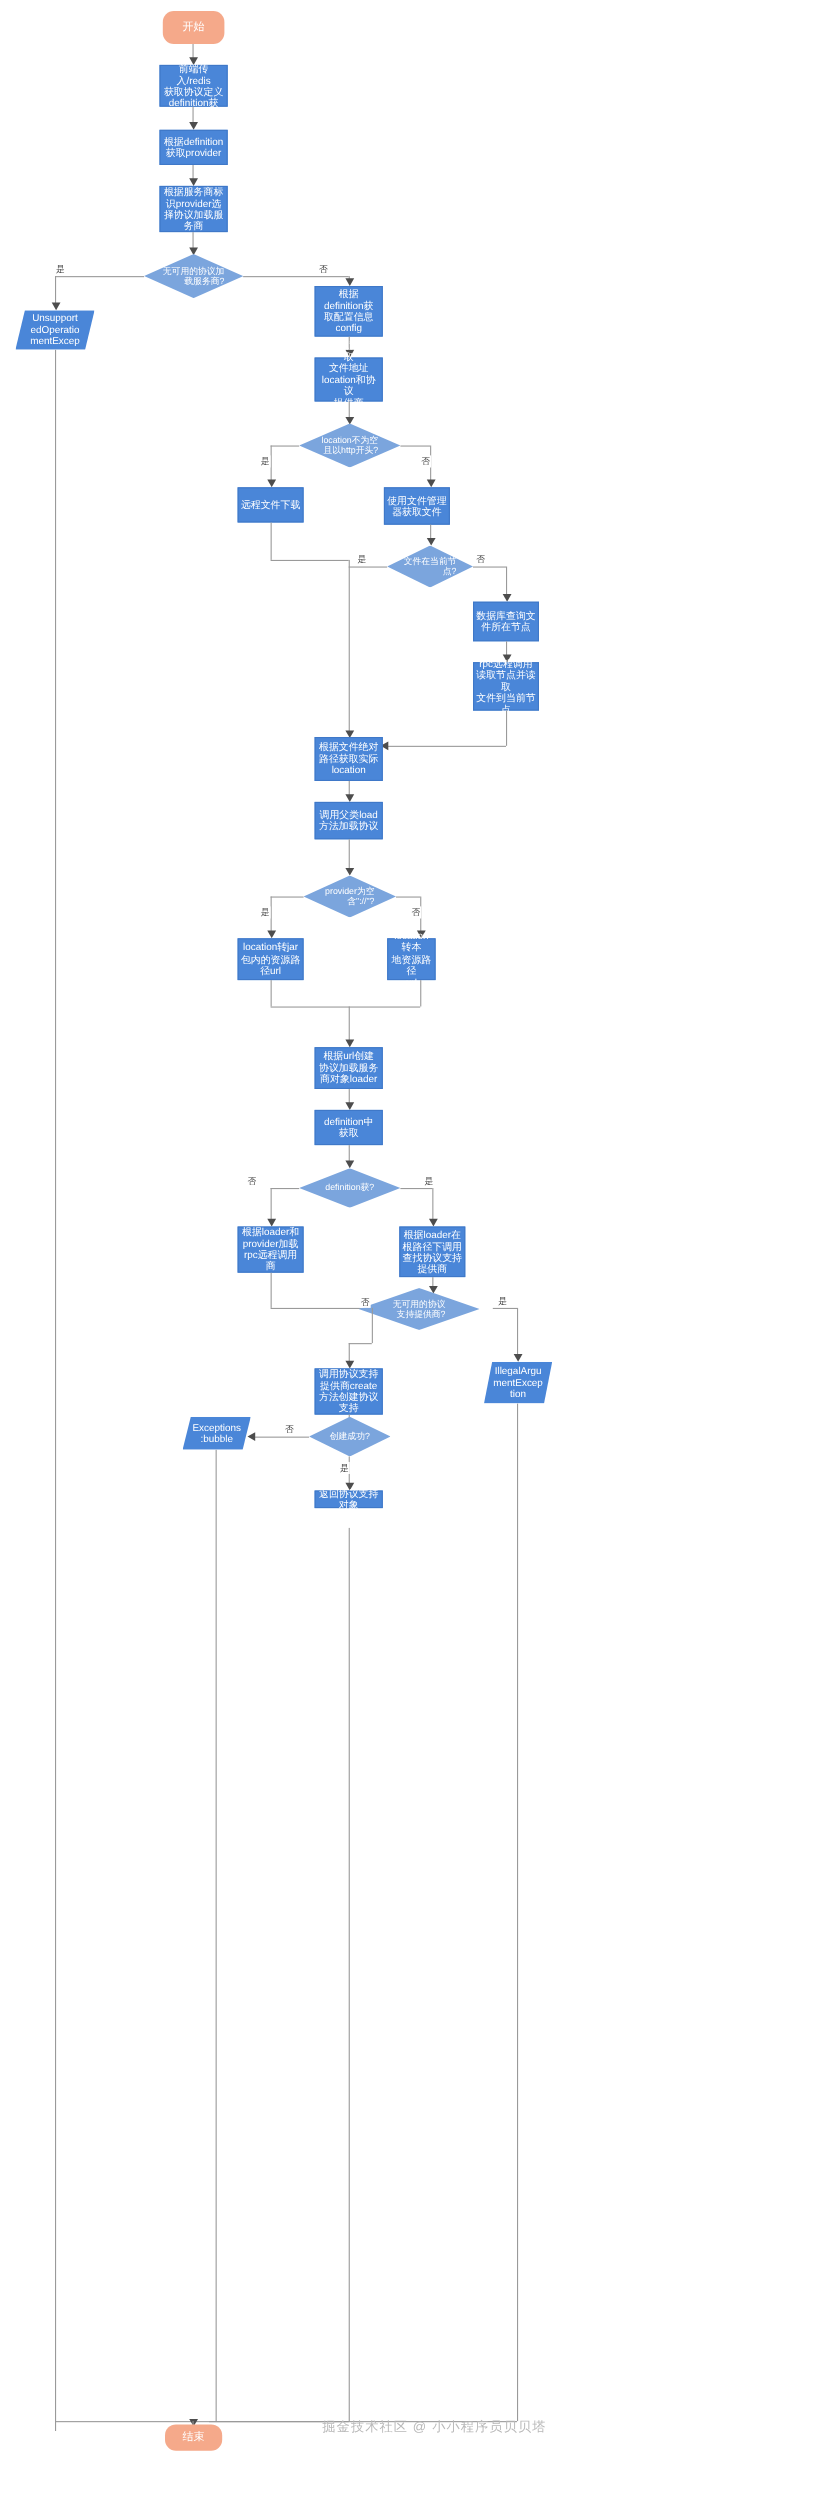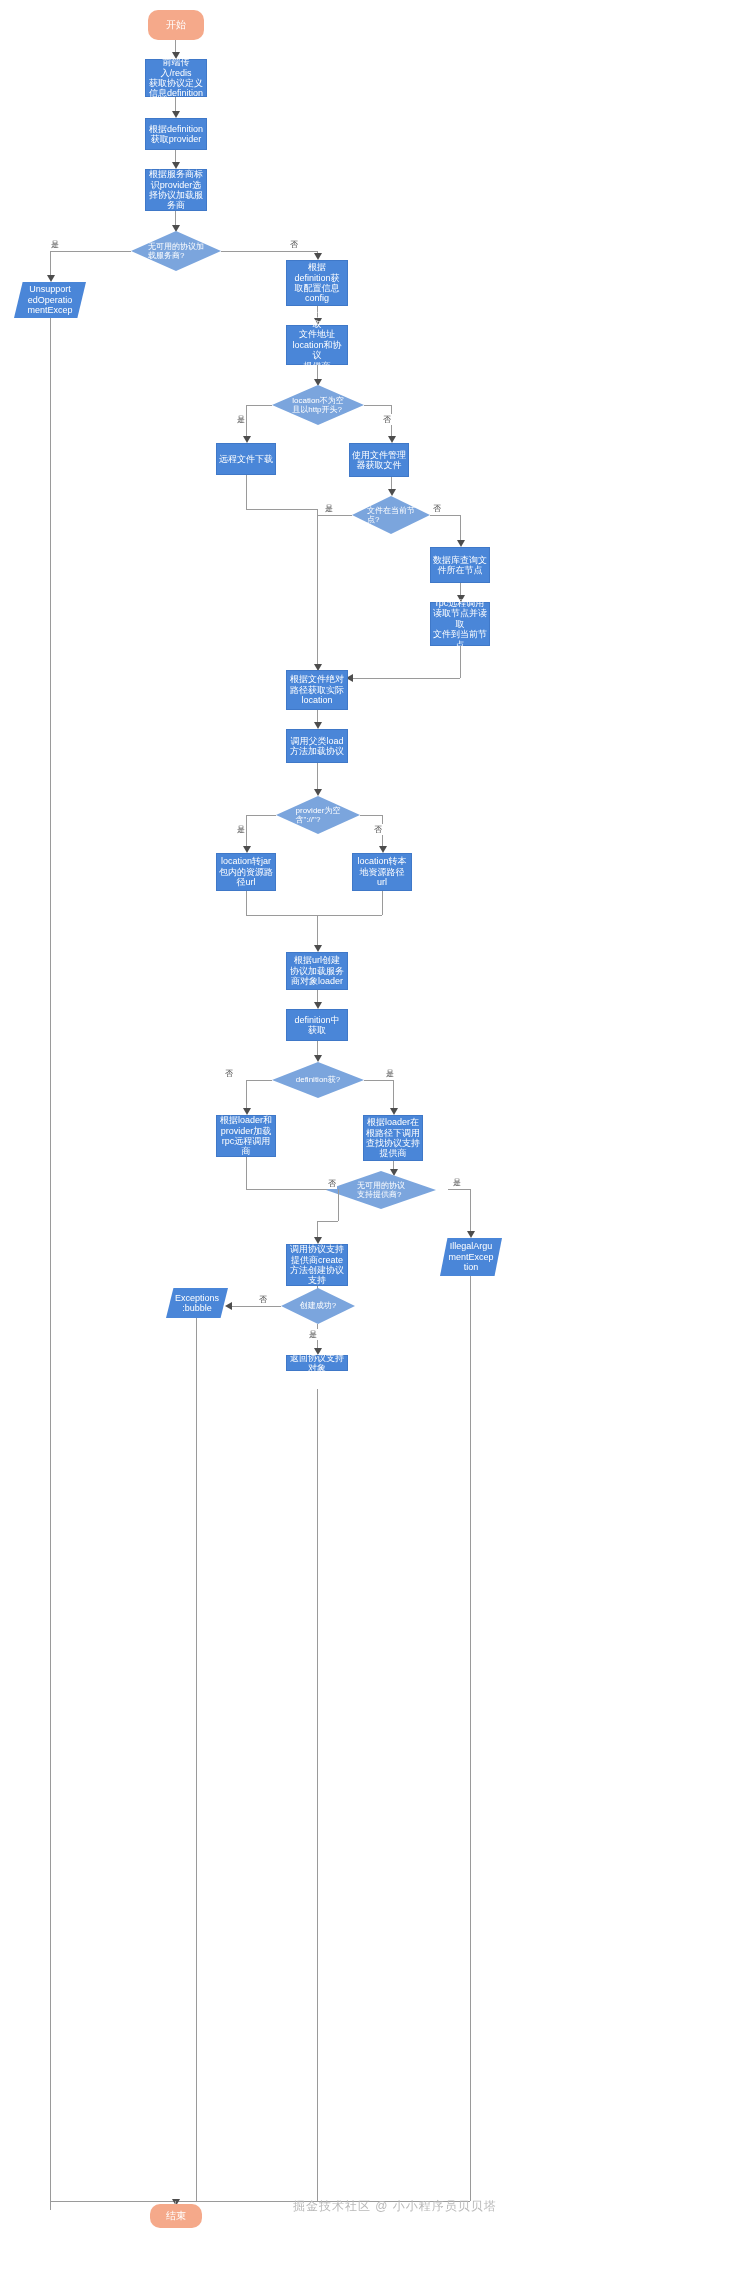--- a/index.html
+++ b/index.html
@@ -9,21 +9,21 @@
   .node{position:absolute;box-sizing:border-box;display:flex;align-items:center;
         justify-content:center;text-align:center;color:#ffffff;line-height:1.15;
         white-space:pre-line;}
 
   .proc{background:#4a86d8;border:1px solid #3f78c8;font-size:9px;padding:2px;}
   .term{background:#f5a98a;border-radius:10px;font-size:10px;color:#fff;}
   .dec-wrap{position:absolute;}
   .dec{width:100%;height:100%;background:#7ba5dd;
        clip-path:polygon(50% 0,100% 50%,50% 100%,0 50%);}
   .dec-txt{position:absolute;left:0;top:0;width:100%;height:100%;display:flex;
-           align-items:center;justify-content:center;text-align:left;color:#fff;
+           align-items:center;justify-content:center;text-align:right;color:#fff;
            font-size:8px;line-height:1.15;white-space:pre-line;}
   .para{background:#4a86d8;font-size:9px;
         clip-path:polygon(12% 0,100% 0,88% 100%,0 100%);}
 
   .ln{position:absolute;background:#9a9a9a;}
   .lnh{height:1px;}
   .lnv{width:1px;}
   .arr{position:absolute;width:0;height:0;border-left:4px solid transparent;
        border-right:4px solid transparent;border-top:7px solid #4d4d4d;}
   .arrl{position:absolute;width:0;height:0;border-top:4px solid transparent;
@@ -35,21 +35,21 @@
 <body>
 
 <div id="page">
 
   <div class="node term" style="left:148px;top:10px;width:56px;height:30px;">开始</div>
   <div class="ln lnv" style="left:175px;top:40px;height:14px;"></div>
   <div class="arr" style="left:172px;top:52px;"></div>
 
   <div class="node proc" style="left:145px;top:59px;width:62px;height:38px;">前端传入/redis
 获取协议定义
-信息definition</div>
+definition获</div>
   <div class="ln lnv" style="left:175px;top:97px;height:16px;"></div>
   <div class="arr" style="left:172px;top:111px;"></div>
 
   <div class="node proc" style="left:145px;top:118px;width:62px;height:32px;">根据definition
 获取provider</div>
   <div class="ln lnv" style="left:175px;top:150px;height:14px;"></div>
   <div class="arr" style="left:172px;top:162px;"></div>
 
   <div class="node proc" style="left:145px;top:169px;width:62px;height:42px;">根据服务商标
 识provider选
@@ -172,21 +172,21 @@
 
   <div class="ln lnh" style="left:360px;top:815px;width:22px;"></div>
   <div class="ln lnv" style="left:382px;top:815px;height:33px;"></div>
   <div class="lbl" style="left:373px;top:824px;">否</div>
   <div class="arr" style="left:379px;top:846px;"></div>
 
   <div class="node proc" style="left:216px;top:853px;width:60px;height:38px;">location转jar
 包内的资源路
 径url</div>
 
-  <div class="node proc" style="left:352px;top:853px;width:60px;height:38px;">location转本
+  <div class="node proc" style="left:352px;top:853px;width:44px;height:38px;">location转本
 地资源路径
 url</div>
 
   <div class="ln lnv" style="left:246px;top:891px;height:24px;"></div>
   <div class="ln lnv" style="left:382px;top:891px;height:24px;"></div>
   <div class="ln lnh" style="left:246px;top:915px;width:136px;"></div>
   <div class="ln lnv" style="left:317px;top:915px;height:32px;"></div>
   <div class="arr" style="left:314px;top:945px;"></div>
 
   <div class="node proc" style="left:286px;top:952px;width:62px;height:38px;">根据url创建

